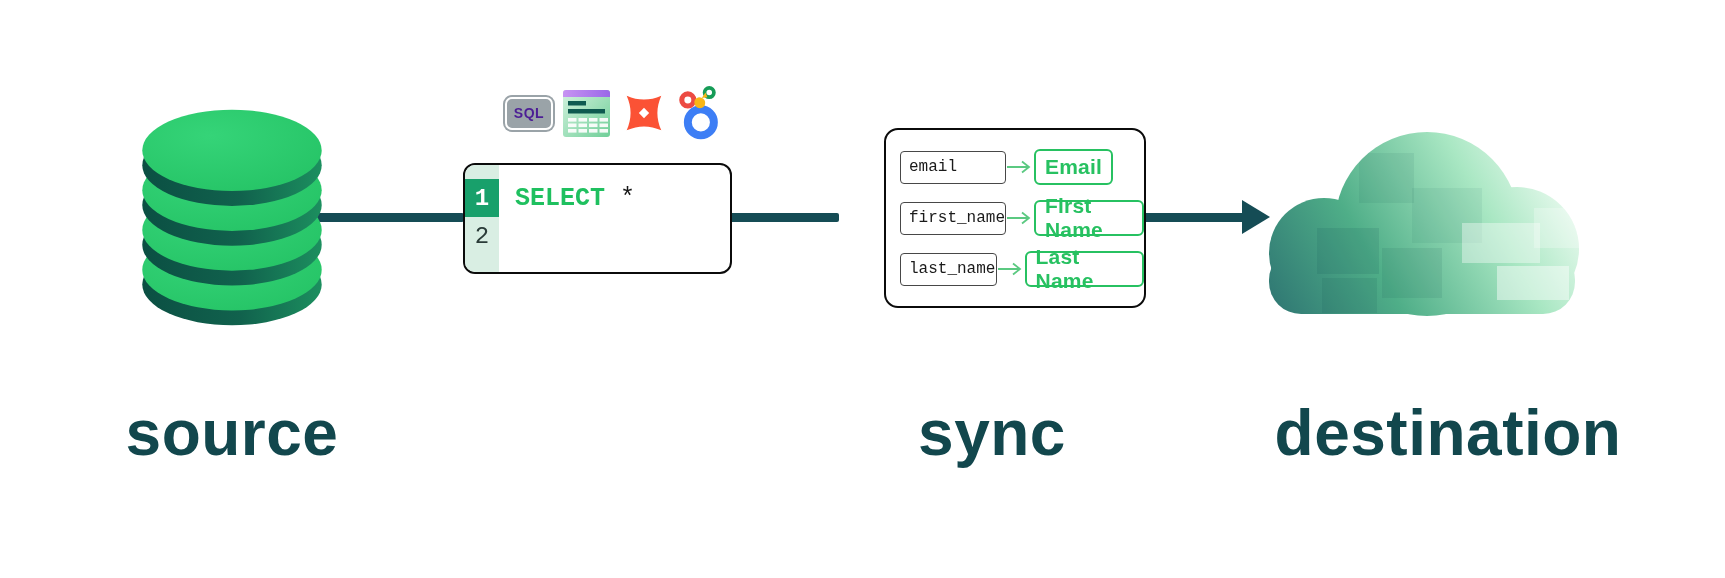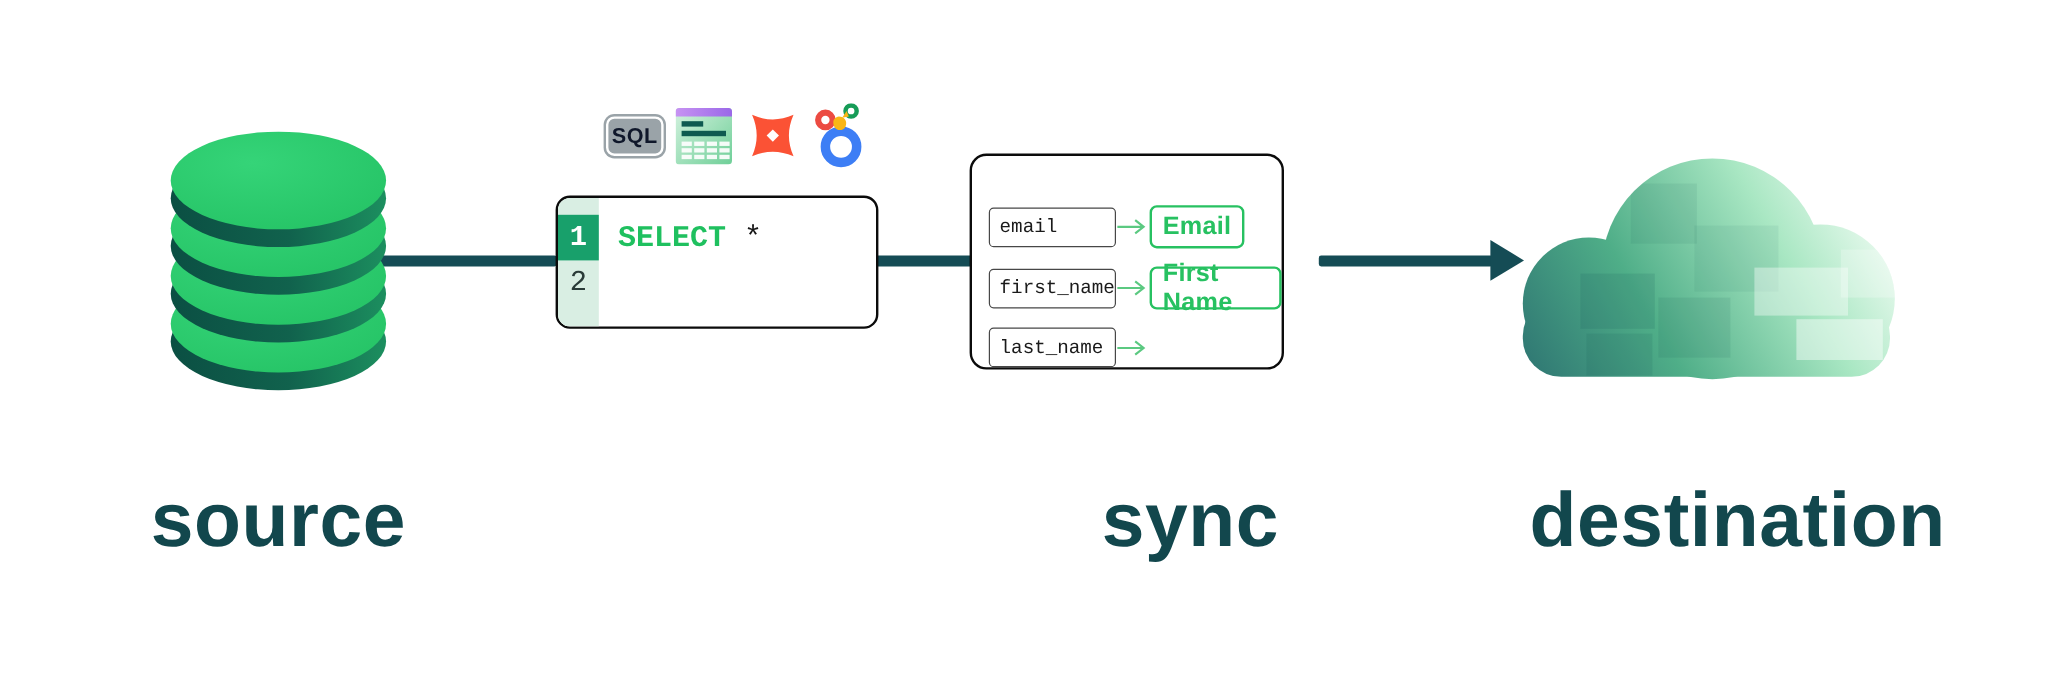--- a/index.html
+++ b/index.html
@@ -20,21 +20,21 @@
   .db-wrap{position:absolute;left:131px;top:106px;z-index:2;}
   
   .icon-row{position:absolute;left:503px;top:86px;height:54px;display:flex;align-items:center;gap:8px;z-index:3;}
   .sql-badge{
     width:52px;height:37px;background:#9aa3a8;border-radius:9px;
     display:flex;align-items:center;justify-content:center;
   }
   .sql-badge-inner{
     width:44px;height:29px;border:2.5px solid #ffffff;border-radius:7px;
     display:flex;align-items:center;justify-content:center;
-    color:#0f172a;font-size:18px;font-weight:bold;letter-spacing:.5px;
+    color:#4c1d95;font-size:14px;font-weight:bold;letter-spacing:.5px;
   }
   
   .code-block{
     position:absolute;left:463px;top:163px;width:265px;height:107px;background:#ffffff;
     border:2.5px solid #0b0b0b;border-radius:12px;overflow:hidden;z-index:2;
   }
   .gutter-strip{position:absolute;left:0;top:0;width:34px;height:100%;background:#d9eee3;}
   .code-rows{position:absolute;left:0;top:14px;width:100%;}
   .code-row{display:flex;height:38px;align-items:center;}
   .gutter-num{
@@ -43,23 +43,23 @@
   }
   .gutter-num.hl{background:#18a06b;color:#ffffff;font-weight:bold;}
   .code-text{
     padding-left:16px;font-family:"Liberation Mono",monospace;font-size:25px;color:#161616;
     white-space:pre;letter-spacing:0;
   }
   .kw{color:#1fc05f;font-weight:bold;margin-top:32px;}
   .cursor{display:inline-block;width:3px;height:27px;background:#111;vertical-align:-5px;margin-left:2px;}
   
   .sync-box{
-    position:absolute;left:808px;top:128px;width:262px;height:180px;background:#ffffff;
+    position:absolute;left:884px;top:128px;width:262px;height:180px;background:#ffffff;
     border:2.5px solid #0b0b0b;border-radius:14px;z-index:2;
-    display:flex;flex-direction:column;justify-content:flex-end;gap:15px;padding:0 0 0 14px;box-sizing:border-box;
+    display:flex;flex-direction:column;justify-content:center;gap:15px;padding:0 0 0 14px;box-sizing:border-box;
   }
   .map-row{display:flex;align-items:center;}
   .field-box{
     width:106px;height:33px;border:1.5px solid #474747;border-radius:4px;background:#fff;
     display:flex;align-items:center;padding-left:8px;box-sizing:border-box;
   }
   .field-box span{font-family:"Liberation Mono",monospace;font-size:16px;color:#1a1a1a;}
   .map-arrow{flex:0 0 26px;margin:0 1px;}
   .target-box{
     height:36px;border:2px solid #27c161;border-radius:6px;background:#fff;
@@ -206,20 +206,23 @@
           <span>First Name</span>
         </div>
     </div>
     <div class="map-row">
       <div class="field-box">
           <span>last_name</span>
         </div>
       <svg class="map-arrow" width="26" height="14" viewBox="0 0 26 14">
           <path d="M0 7 H21 M15 1.5 L22 7 L15 12.5" fill="none" stroke="#5bc981" stroke-width="1.8"></path>
         </svg>
+      <div class="target-box">
+          <span>Last Name</span>
+        </div>
     </div>
   </div>
 
   <div class="cloud-wrap">
     <svg width="320" height="190" viewBox="0 0 320 190">
       <defs>
         <linearGradient id="cloudGrad" gradientUnits="userSpaceOnUse" x1="10" y1="190" x2="300" y2="25">
           <stop offset="0" stop-color="#2e7572"></stop>
           <stop offset="0.35" stop-color="#4fae88"></stop>
           <stop offset="0.72" stop-color="#a9e7c3"></stop>

